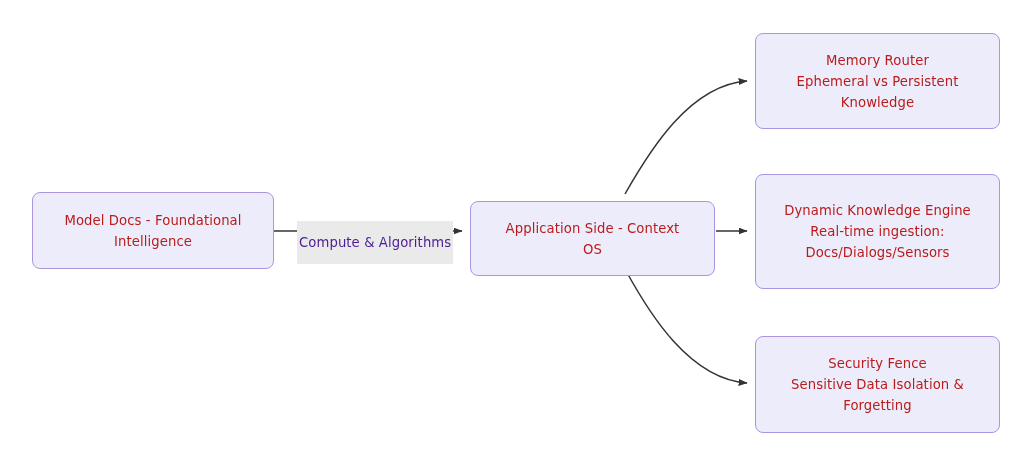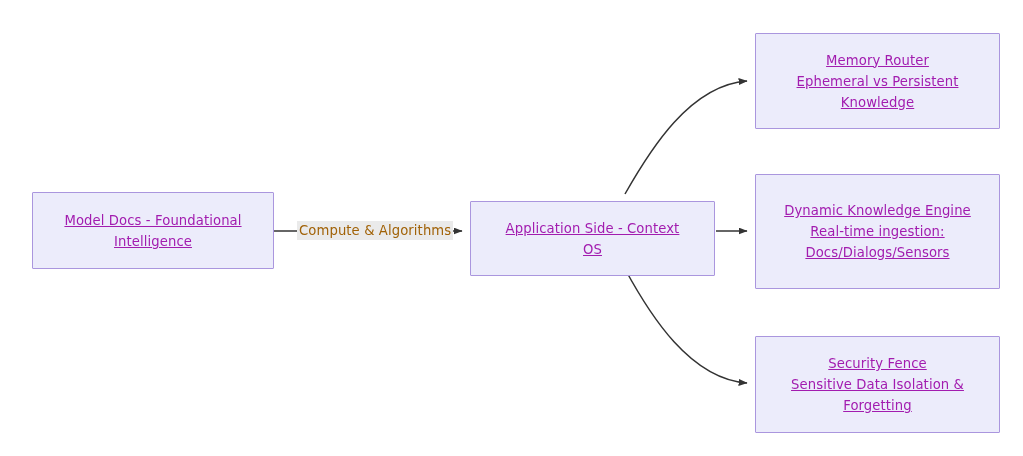--- a/index.html
+++ b/index.html
@@ -25,43 +25,42 @@
     top: 0;
     width: 1023px;
     height: 456px;
     pointer-events: none;
   }
   .node {
     position: absolute;
     box-sizing: border-box;
     background: #ECECFB;
     border: 1.4px solid #AA96DE;
-    border-radius: 1px;
+    border-radius: 8px;
     display: flex;
     align-items: center;
     justify-content: center;
     text-align: center;
-    color: #a21caf;
+    color: #b91c1c;
     font-size: 13.2px;
     line-height: 21px;
     letter-spacing: 0.1px;
-    text-decoration: underline;
   }
   .node .lines {
     padding: 0 10px;
     white-space: pre-line;
   }
   .edge-label {
     position: absolute;
     background: #EAEAEA;
-    color: #a16207;
+    color: #4c1d95;
     font-size: 13.2px;
     line-height: 17px;
     letter-spacing: 0.1px;
-    padding: 1px 2px;
+    padding: 13px 2px;
     white-space: nowrap;
   }
 
   
   #node-model      { left: 32px;  top: 192px; width: 242px; height: 77px; }
   #node-context    { left: 470px; top: 201px; width: 245px; height: 75px; }
   #node-memory     { left: 755px; top: 33px;  width: 245px; height: 96px; }
   #node-knowledge  { left: 755px; top: 174px; width: 245px; height: 115px; }
   #node-security   { left: 755px; top: 336px; width: 245px; height: 97px; align-items: center; }
 

